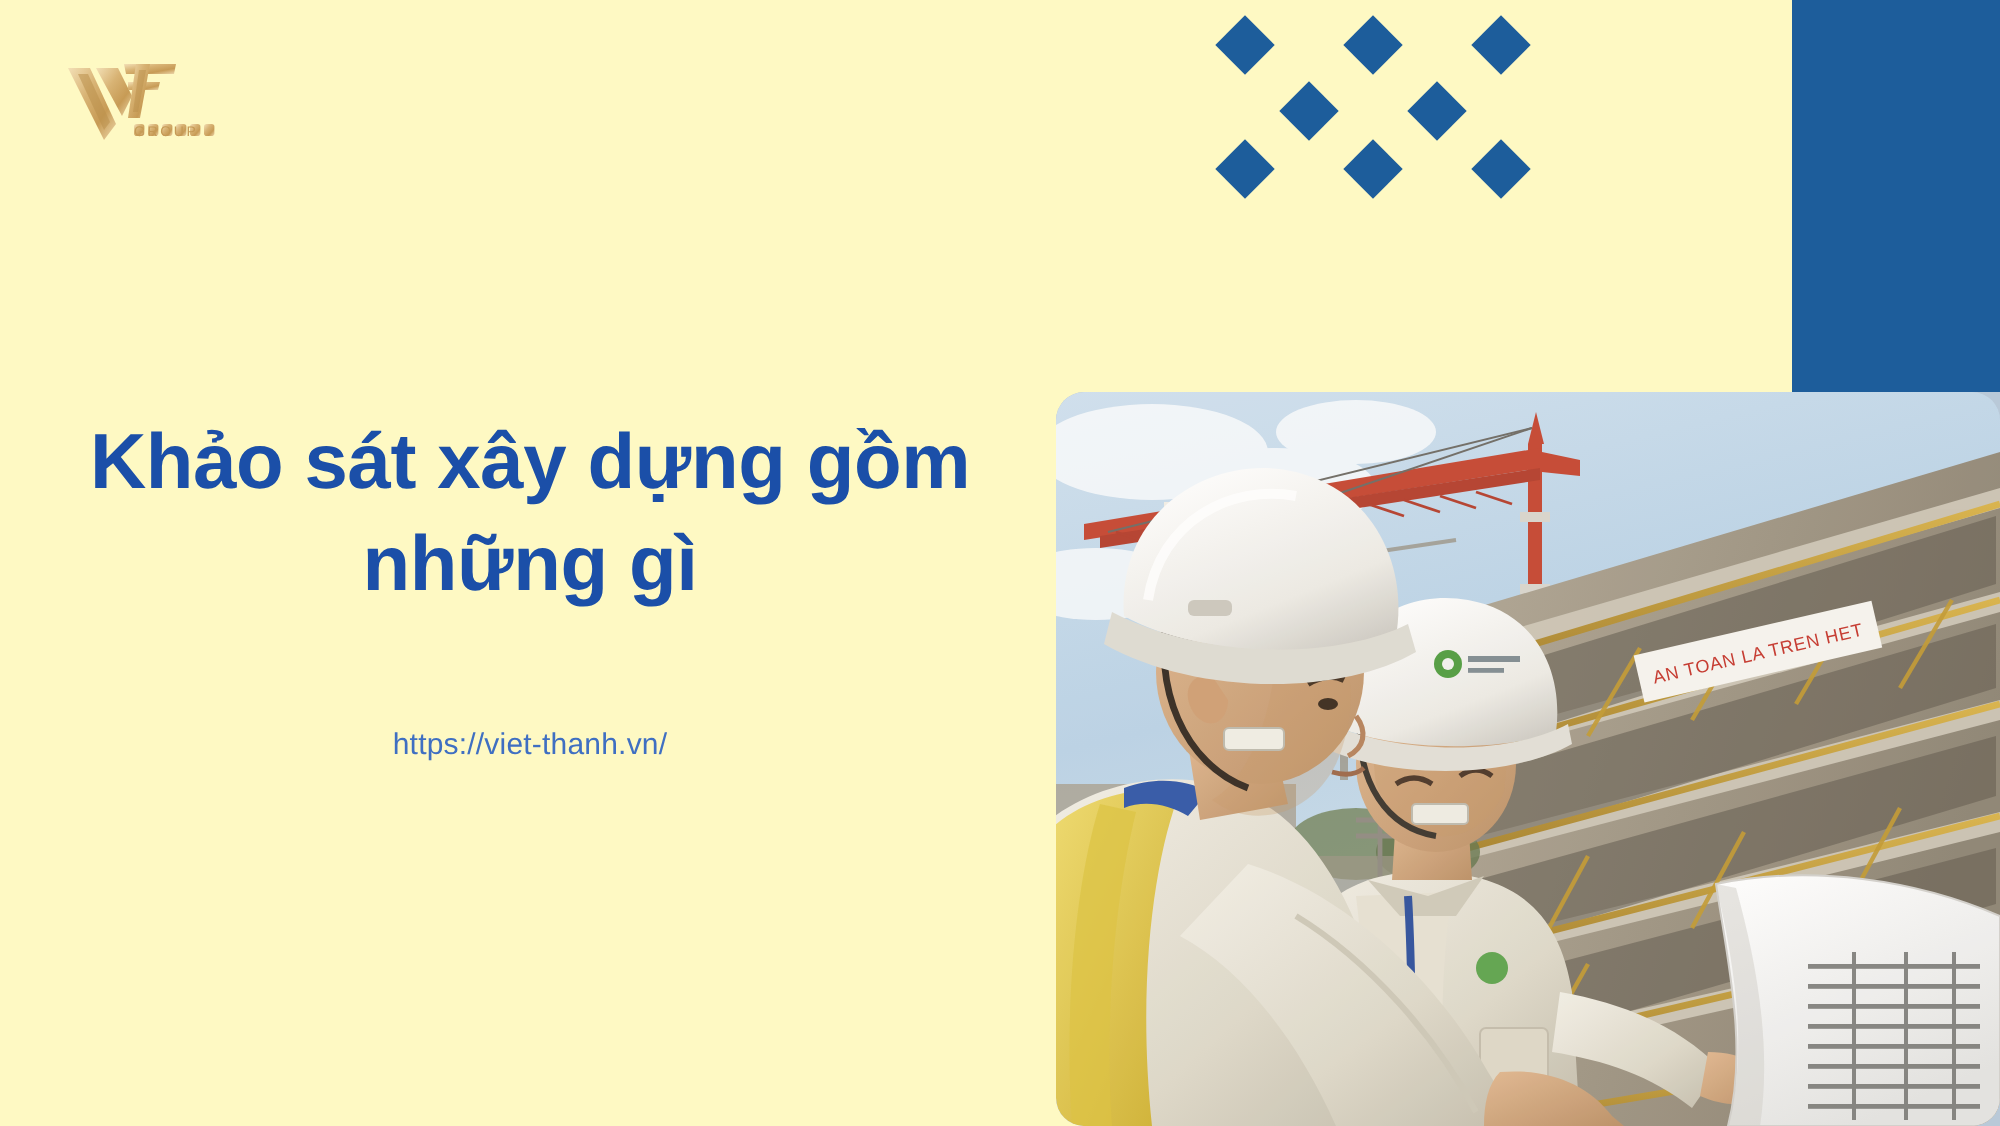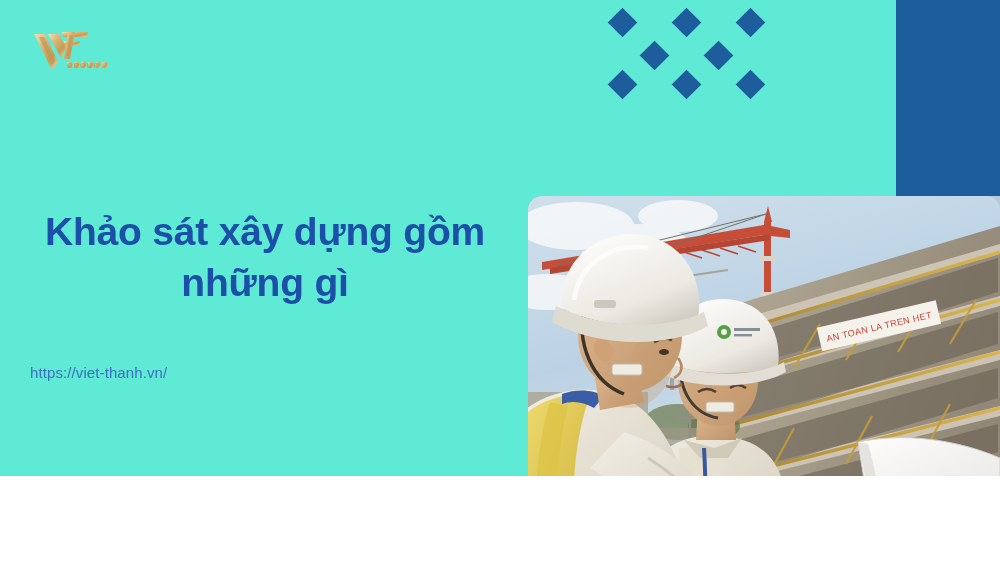--- a/index.html
+++ b/index.html
@@ -8,22 +8,22 @@
     width: 1000px;
     height: 563px;
     overflow: hidden;
     background: #ffffff;
     font-family: "Liberation Sans", sans-serif;
   }
 
   .slide {
     position: relative;
     width: 1000px;
-    height: 476px;
-    background: #5eead4;
+    height: 563px;
+    background: #fef9c3;
     overflow: hidden;
   }
 
   
   .logo {
     position: absolute;
     left: 28px;
     top: 26px;
     width: 86px;
     height: 50px;
@@ -76,21 +76,21 @@
     font-weight: bold;
     color: #1b4fa8;
     letter-spacing: -0.2px;
   }
 
   .site-url {
     position: absolute;
     left: 30px;
     top: 168px;
     width: 470px;
-    text-align: left;
+    text-align: center;
     font-size: 15px;
     color: #3f6fc2;
     letter-spacing: 0.1px;
   }
 
   
   .photo {
     position: absolute;
     left: 528px;
     top: 196px;

